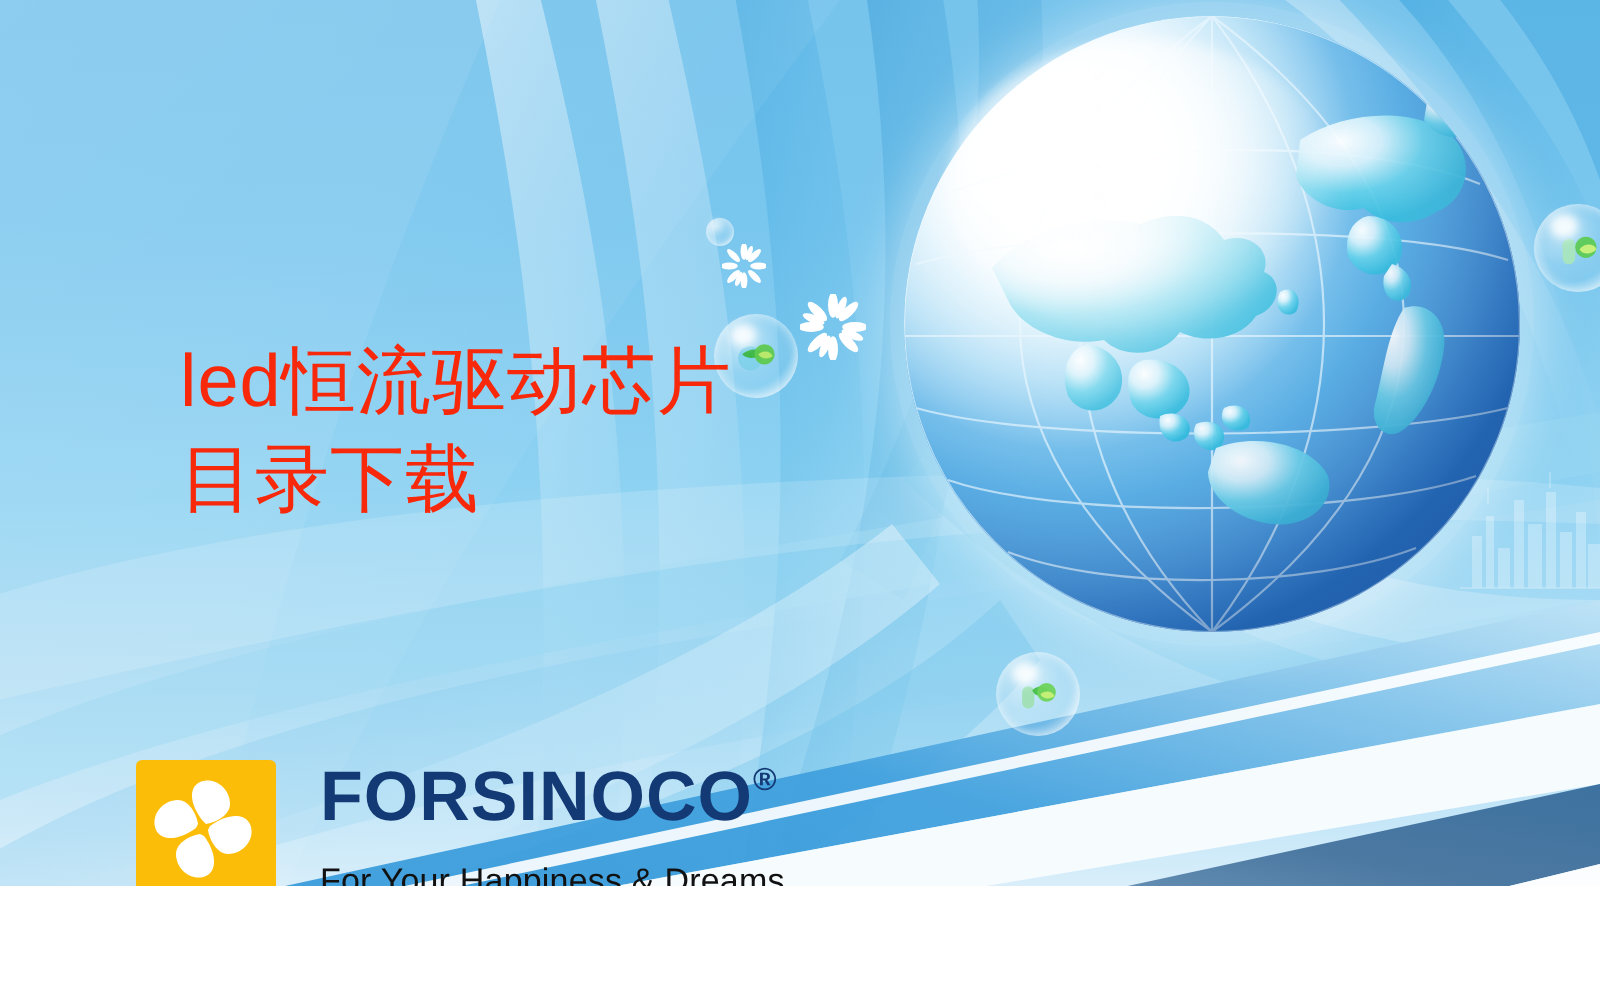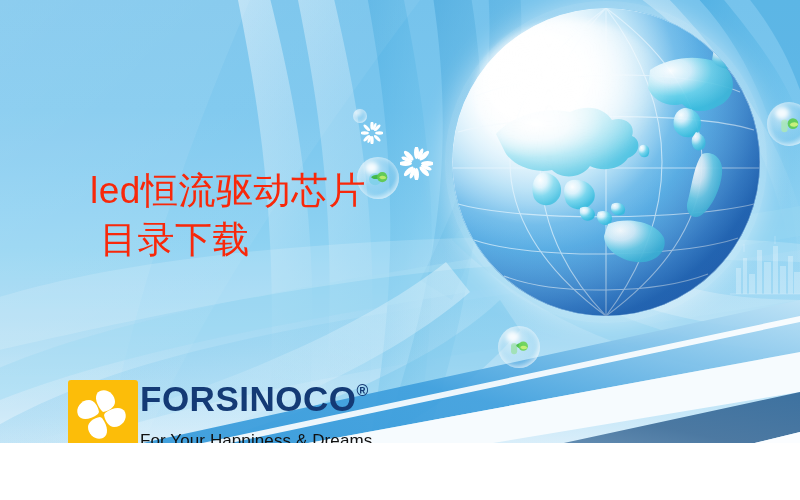--- a/index.html
+++ b/index.html
@@ -39,24 +39,24 @@
   .globe-inner{position:absolute;inset:0;border-radius:50%;overflow:hidden;}
 
   
   #headline{
     position:absolute;left:90px;top:166px;
     color:#f8280a;
     font-size:37px;line-height:1.33;
     letter-spacing:.5px;
     white-space:nowrap;
   }
-  #headline .line2{display:block;margin-left:10px;}
-
-  
-  #logo{position:absolute;left:68px;top:380px;display:flex;align-items:center;gap:2px;}
+  #headline .line2{display:block;}
+
+  
+  #logo{position:absolute;left:68px;top:380px;display:flex;align-items:center;gap:22px;}
   #logo-mark{width:70px;height:70px;background:#fcbd09;border-radius:3px;position:relative;flex:none;}
   #logo-text{display:flex;flex-direction:column;line-height:1;}
   .brand{
     font-size:35px;font-weight:bold;color:#143a75;
     letter-spacing:.5px;white-space:nowrap;
     display:flex;align-items:flex-start;
   }
   .brand .reg{font-size:16px;line-height:1;margin-top:2px;}
   .tagline{
     font-size:17px;color:#111;white-space:nowrap;margin-top:16px;letter-spacing:.1px;

